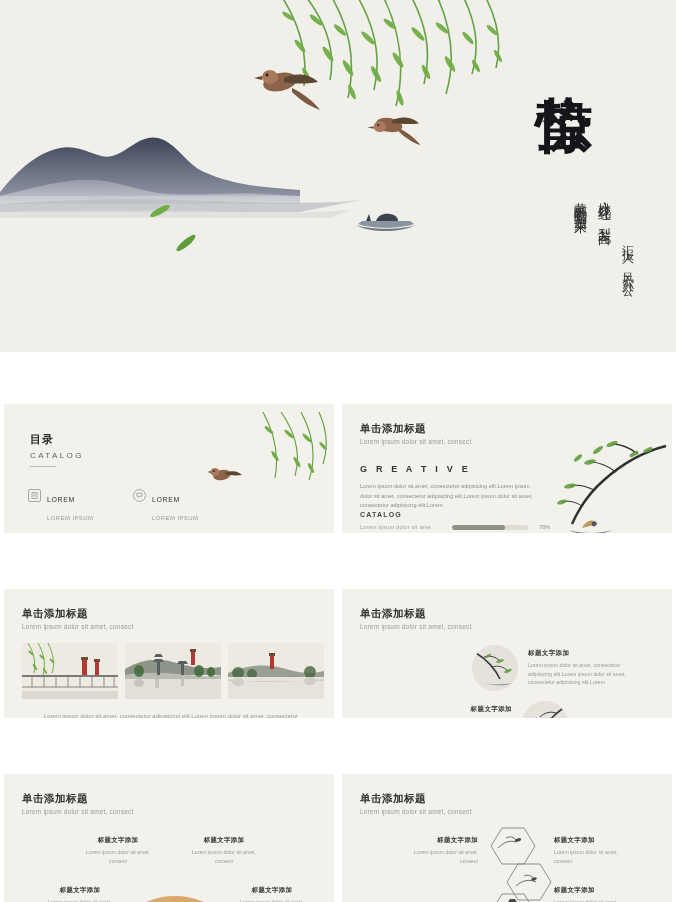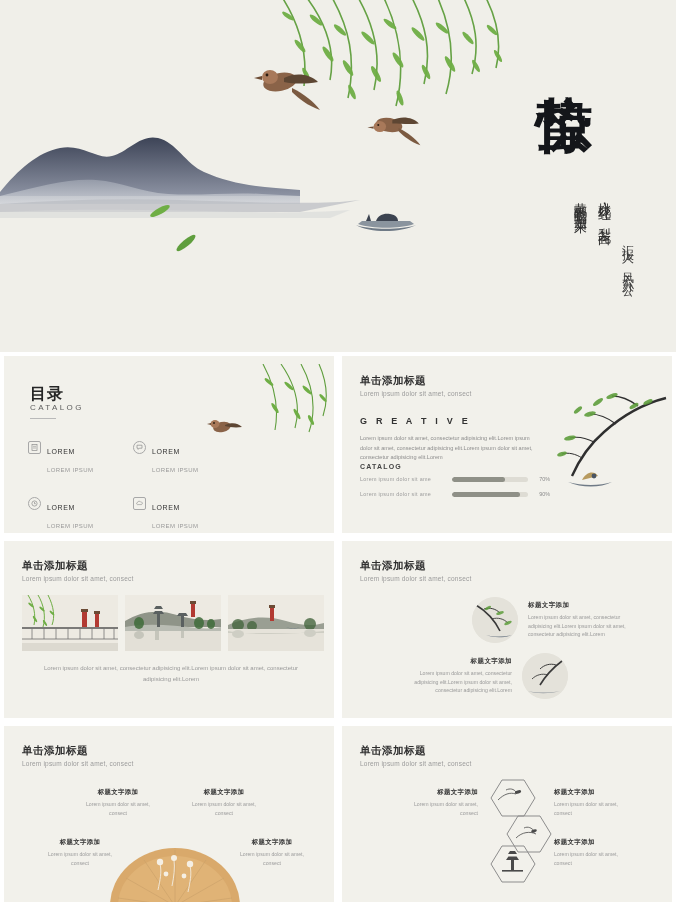--- a/index.html
+++ b/index.html
@@ -74,20 +74,21 @@
     display: grid;
     grid-template-columns: 338px 338px;
     grid-auto-rows: 185px;
     gap: 0;
   }
   .slide {
     position: relative;
     background: #f2f1eb;
     border: 4px solid #ffffff;
     overflow: hidden;
+    margin-top: 48px;
   }
   .s-title {
     position: absolute;
     left: 18px; top: 18px;
     font-size: 10.5px;
     color: #2f2f2f;
     font-family: "DejaVu Sans", sans-serif;
     font-weight: 700;
     letter-spacing: .5px;
   }
@@ -95,21 +96,21 @@
     position: absolute;
     left: 18px; top: 34px;
     font-size: 6.5px;
     color: #9b9b9b;
     letter-spacing: .2px;
   }
 
   
   .cat-title {
     position: absolute; left: 26px; top: 28px;
-    font-size: 16px; font-weight: 700; color: #262626;
+    font-size: 11px; font-weight: 700; color: #262626;
     font-family: "DejaVu Sans", sans-serif; letter-spacing: 1px;
   }
   .cat-en {
     position: absolute; left: 26px; top: 47px;
     font-size: 8px; color: #5d5d5d; letter-spacing: 2.4px;
   }
   .cat-rule {
     position: absolute; left: 26px; top: 62px;
     width: 26px; height: 1px; background: #b9b9b9;
   }

